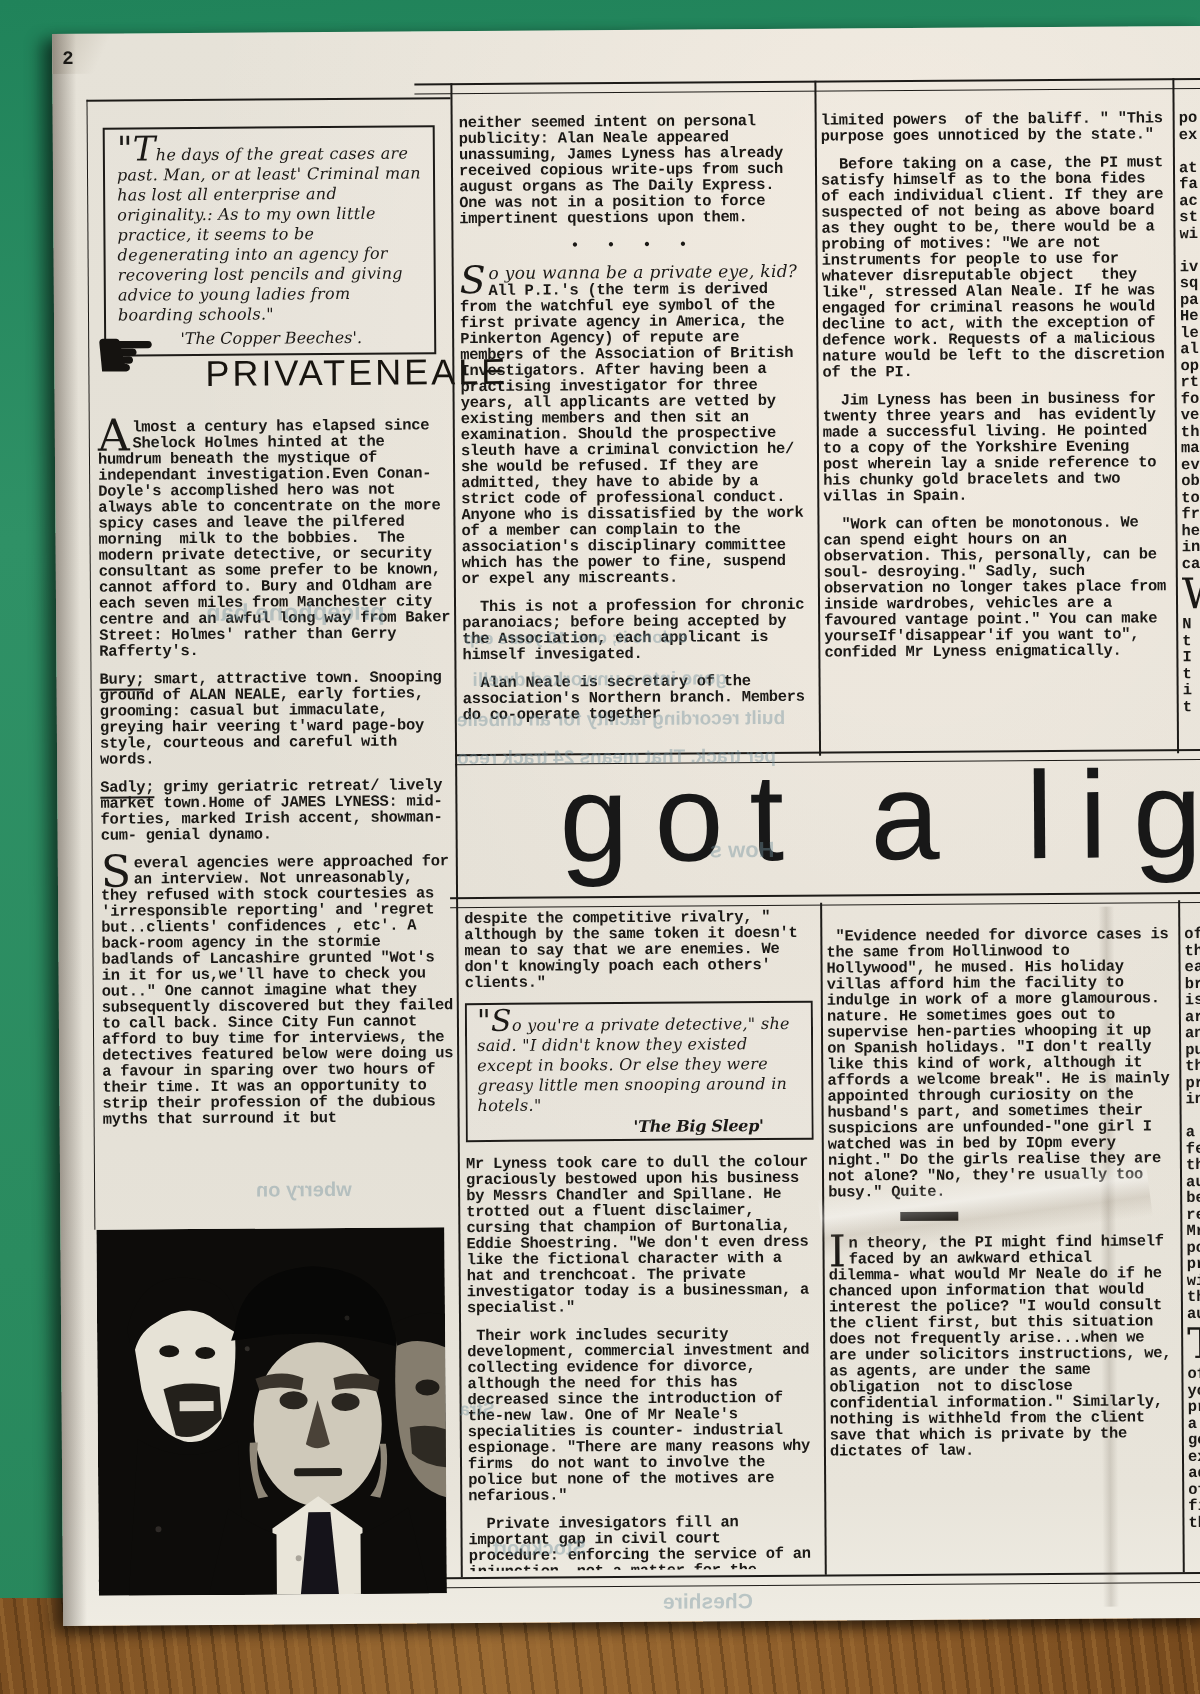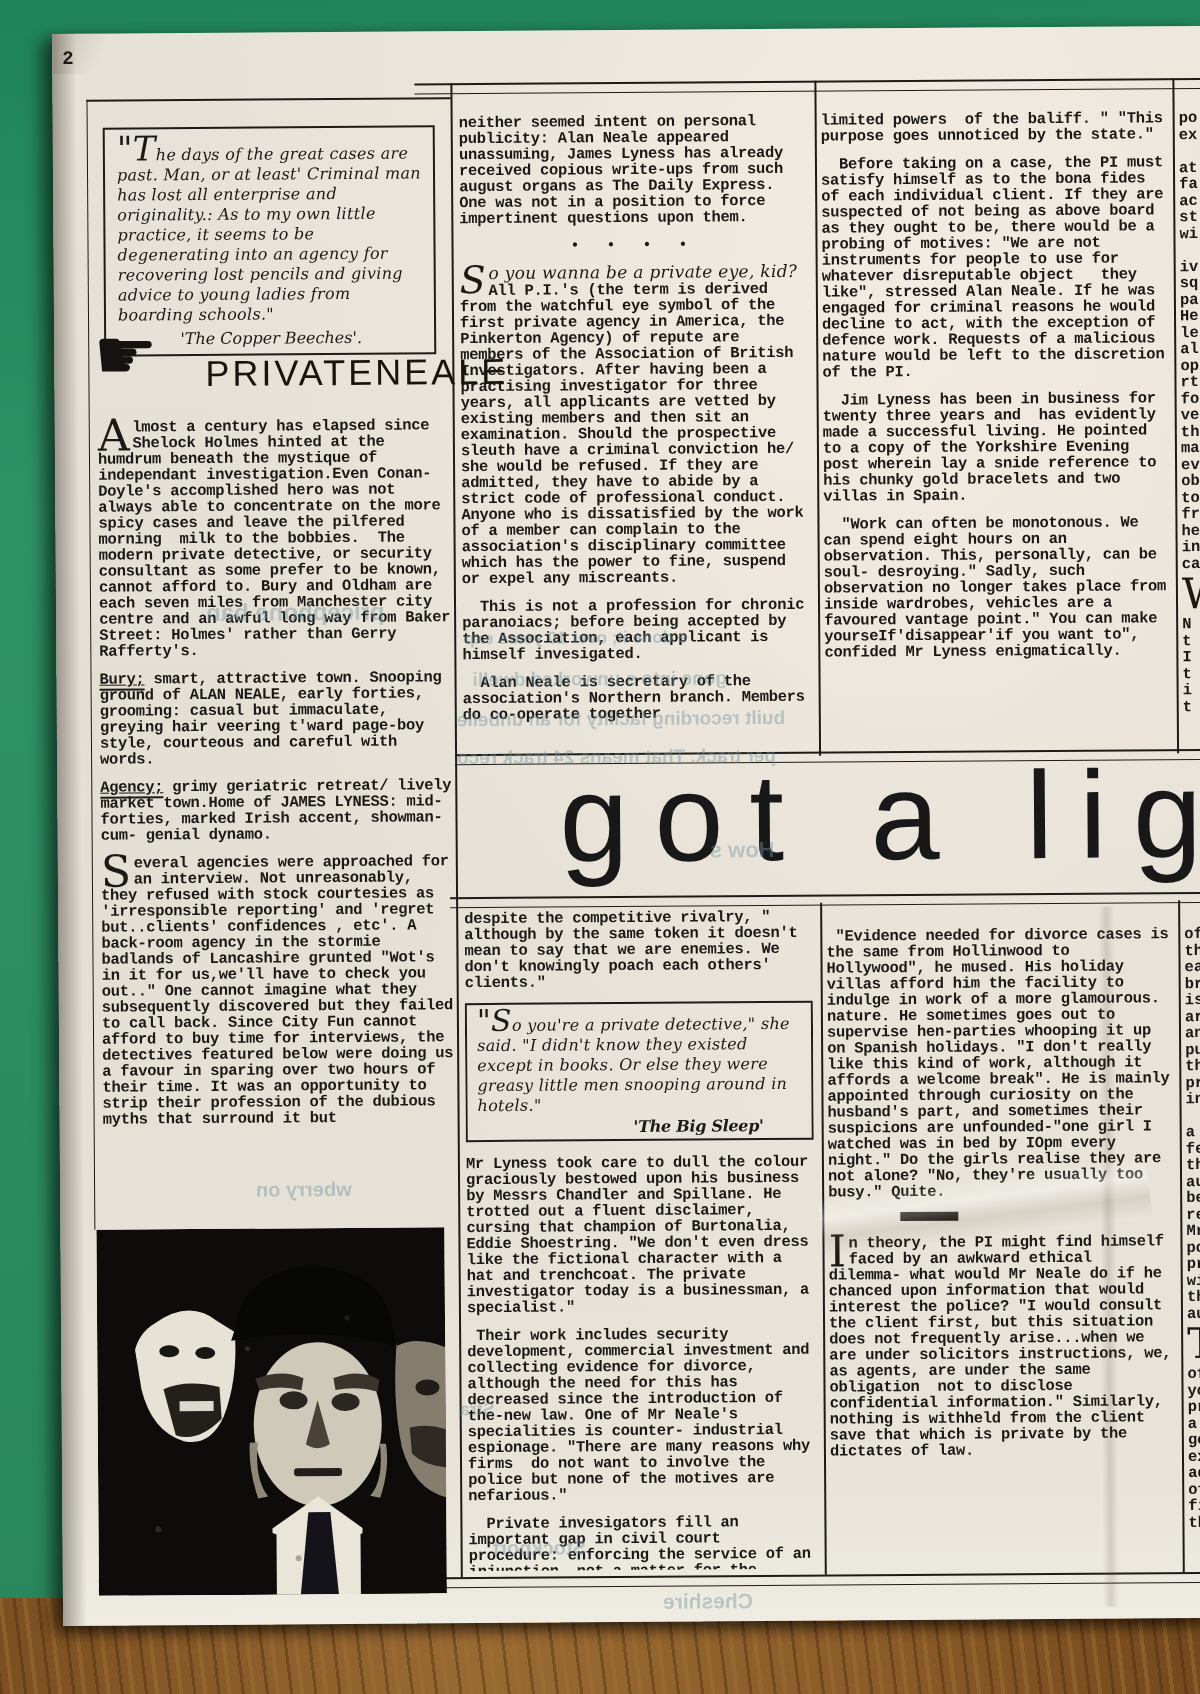--- a/index.html
+++ b/index.html
@@ -39,21 +39,21 @@
   
   .rule2{position:absolute;height:8px;border-top:2.5px solid #1d1b18;border-bottom:1.5px solid #1d1b18;}
   .rule1{position:absolute;height:0;border-top:2px solid #1d1b18;}
   .vrule{position:absolute;width:0;border-left:2px solid #1d1b18;}
 
   
   .col{position:absolute;font-size:15.5px;line-height:16px;font-weight:700;letter-spacing:-0.3px;}
   .para{margin:0 0 12px 0;white-space:pre-wrap;}
   .dropcap{float:left;font-family:"DejaVu Serif",serif;font-weight:400;font-size:44px;line-height:32px;margin:0 3px 0 0;}
   .dc-script{font-style:italic;font-size:38px;line-height:30px;}
-  .lead-underline{border-bottom:2.5px solid #1b1916;text-decoration:underline;}
+  .lead-underline{border-bottom:2.5px solid #1b1916;}
   .lead-script{font-family:"DejaVu Serif",serif;font-style:italic;font-weight:400;font-size:17px;letter-spacing:.3px;}
   .dots{text-align:center;font-size:15px;letter-spacing:9px;margin:2px 0 10px 0;}
   .bar{width:58px;height:9px;background:#14120f;margin:6px 0 14px 72px;}
 
   
   .qbox{border:2.5px solid #1d1b18;background:rgba(255,255,255,.06);}
   .qbox1{position:absolute;left:50px;top:94px;width:306px;padding:10px 10px 6px 12px;}
   .qbox-text{font-family:"DejaVu Serif",serif;font-style:italic;font-weight:400;
     font-size:16px;line-height:20px;letter-spacing:.3px;white-space:normal;}
   .qbox1 .qbox-text::first-letter{font-size:34px;line-height:18px;}
@@ -117,21 +117,21 @@
     <span class="manicule">☛</span>
     <div class="headline">
       <span>PRIVATE</span>
       <span>NEALE</span>
     </div>
   </div>
 
   <div class="col" style="left:43px;top:386px;width:352px;">
       <p class="para"><span class="dropcap">A</span>lmost a century has elapsed since Shelock Holmes hinted at the humdrum beneath the mystique of independant investigation.Even Conan-Doyle's accomplished hero was not always able to concentrate on the more spicy cases and leave the pilfered morning  milk to the bobbies.  The modern private detective, or security consultant as some prefer to be known, cannot afford to. Bury and Oldham are each seven miles from Manchester city centre and an awful long way from Baker Street: Holmes' rather than Gerry Rafferty's.</p>
       <p class="para"><span class="lead-underline">Bury;</span> smart, attractive town. Snooping ground of ALAN NEALE, early forties, grooming: casual but immaculate, greying hair veering t'ward page-boy style, courteous and careful with words.</p>
-      <p class="para"><span class="lead-underline">Agency;</span> grimy geriatric retreat/ lively market town.Home of JAMES LYNESS: mid-forties, marked Irish accent, showman-cum- genial dynamo.</p>
+      <p class="para"><span class="lead-underline">Sadly;</span> grimy geriatric retreat/ lively market town.Home of JAMES LYNESS: mid-forties, marked Irish accent, showman-cum- genial dynamo.</p>
       <p class="para"><span class="dropcap">S</span>everal agencies were approached for an interview. Not unreasonably, they refused with stock courtesies as 'irresponsible reporting' and 'regret but..clients' confidences , etc'. A back-room agency in the stormie badlands of Lancashire grunted "Wot's in it for us,we'll have to check you out.." One cannot imagine what they subsequently discovered but they failed to call back. Since City Fun cannot afford to buy time for interviews, the detectives featured below were doing us a favour in sparing over two hours of their time. It was an opportunity to strip their profession of the dubious myths that surround it but</p>
     </div>
 
   <div class="col" style="left:406px;top:84px;width:348px;height:640px;overflow:hidden;">
     <div>
         <p class="para">neither seemed intent on personal publicity: Alan Neale appeared unassuming, James Lyness has already received copious write-ups from such august organs as The Daily Express. One was not in a position to force impertinent questions upon them.</p>
       </div>
     <div class="dots">• • • •</div>
     <div>
         <p class="para"><span class="dropcap dc-script">S</span><span class="lead-script">o you wanna be a private eye, kid?</span> All P.I.'s (the term is derived from the watchful eye symbol of the first private agency in America, the Pinkerton Agency) of repute are members of the Association of British Investigators. After having been a practising investigator for three years, all applicants are vetted by existing members and then sit an examination. Should the prospective sleuth have a criminal conviction he/ she would be refused. If they are admitted, they have to abide by a strict code of professional conduct. Anyone who is dissatisfied by the work of a member can complain to the association's disciplinary committee which has the power to fine, suspend or expel any miscreants.</p>

